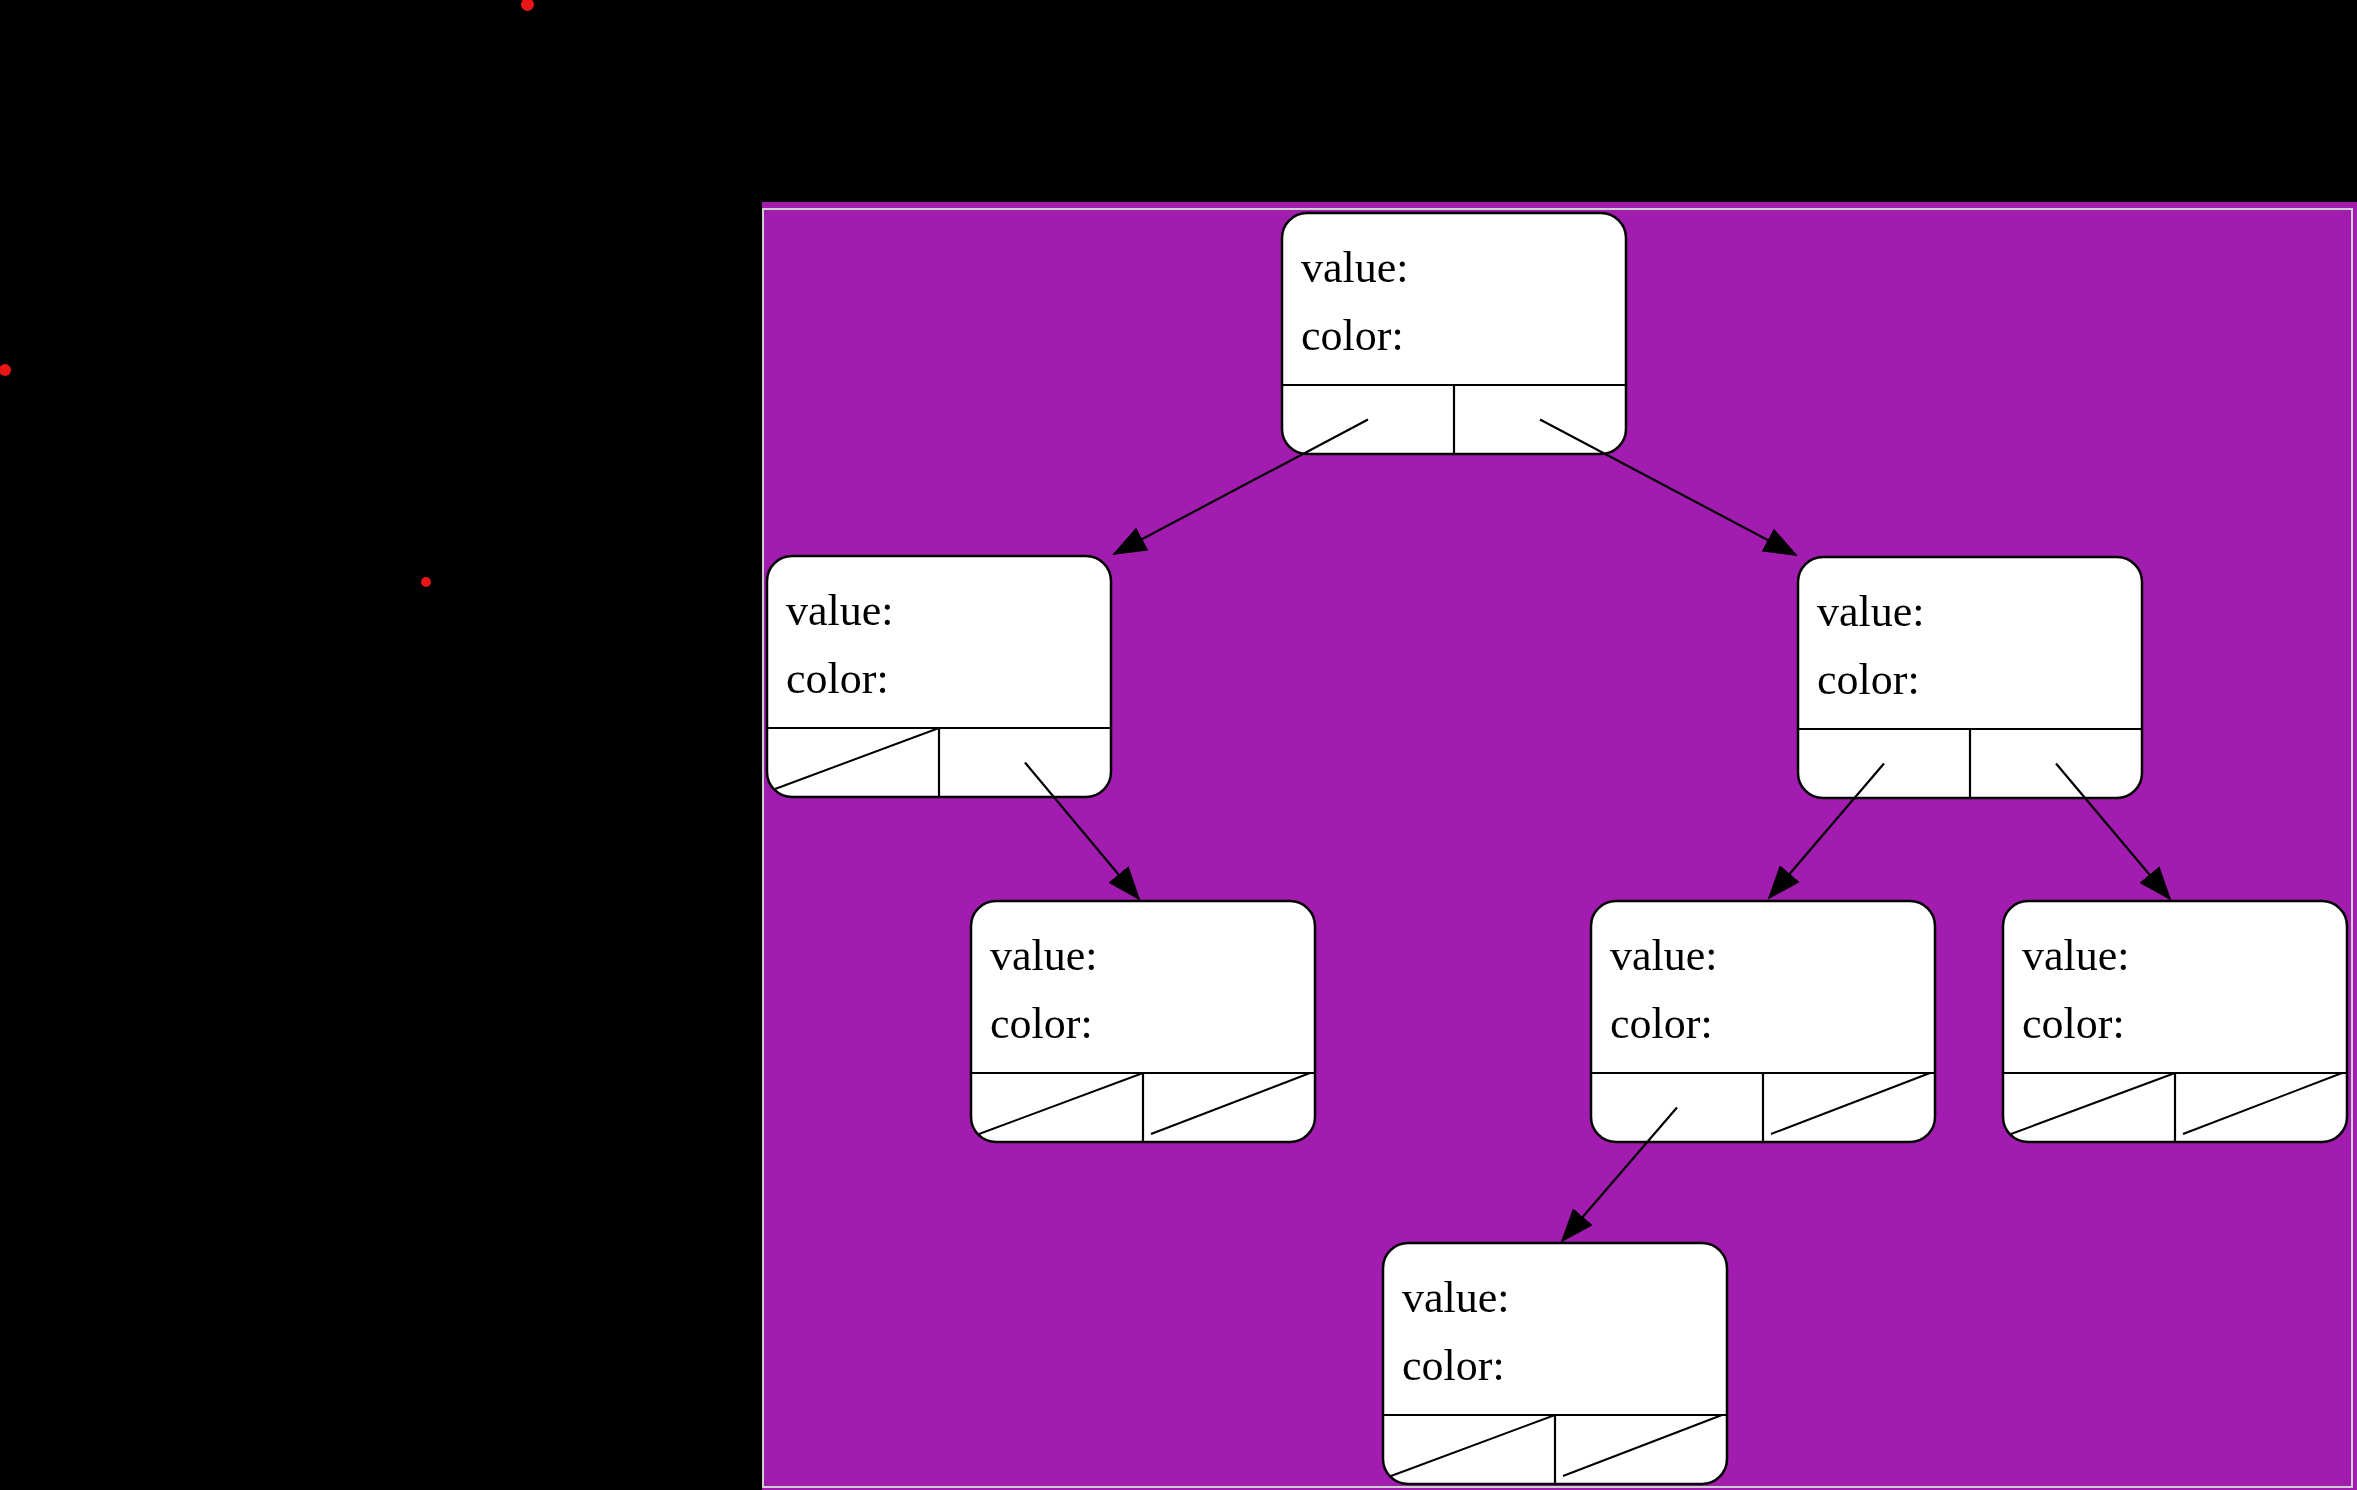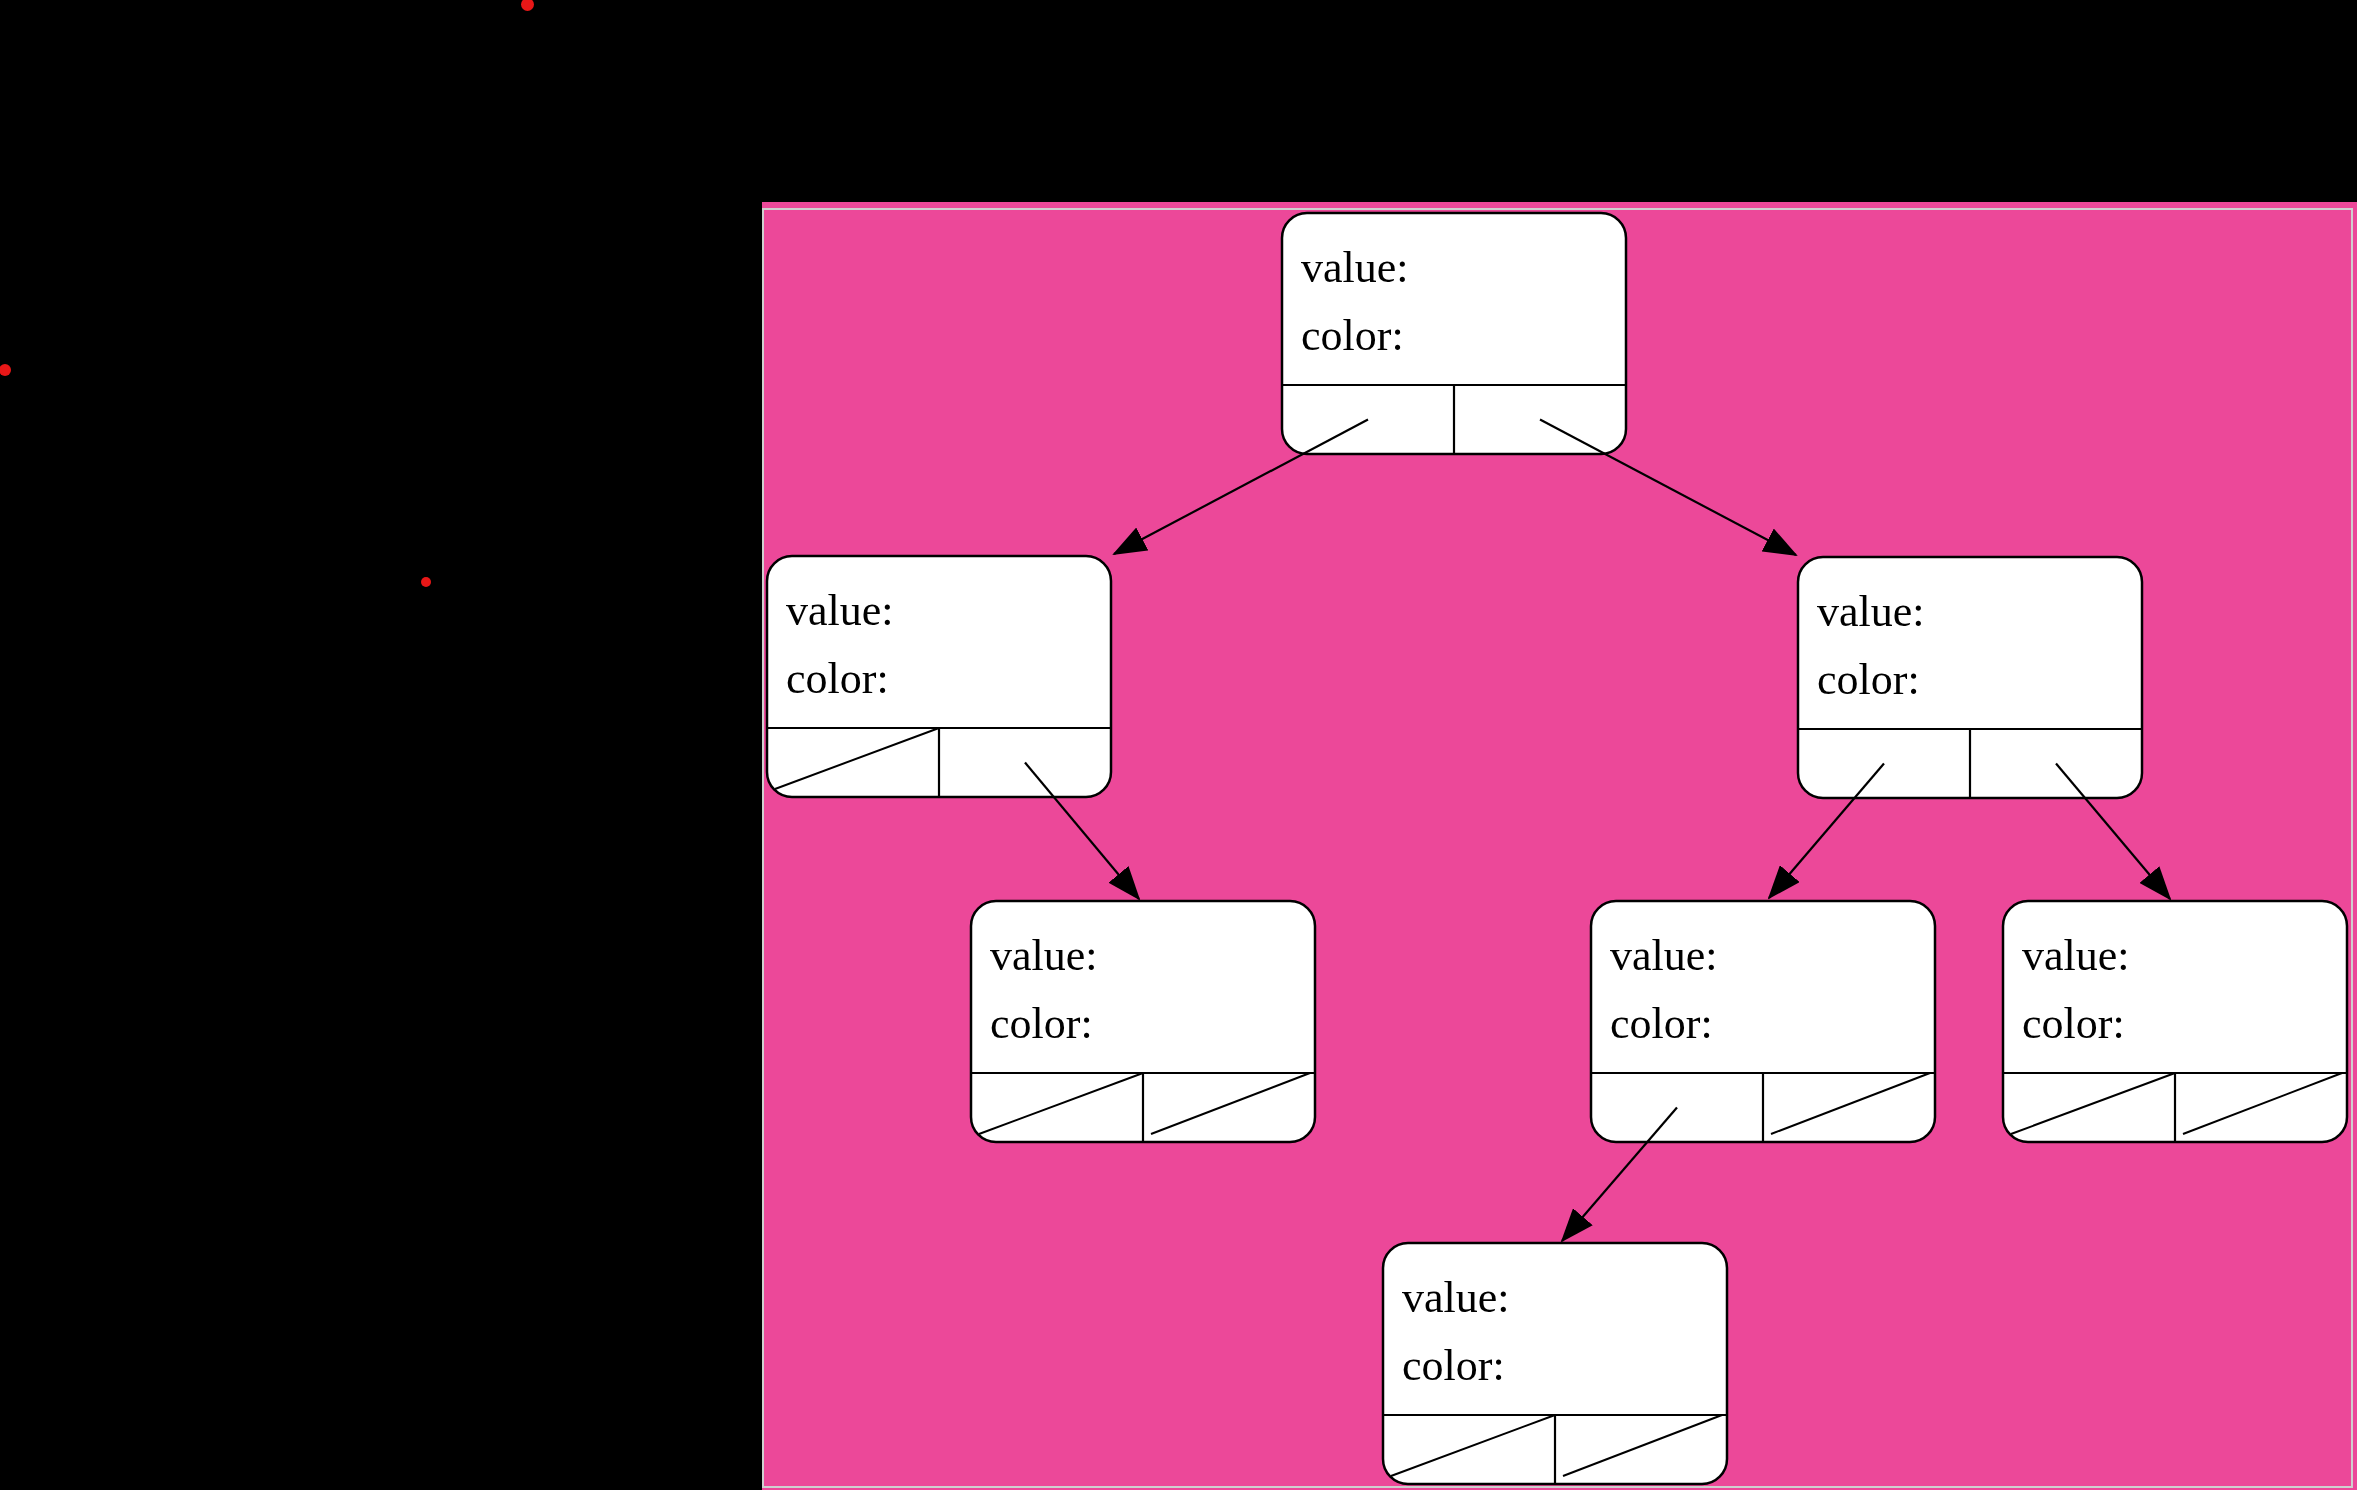--- a/index.html
+++ b/index.html
@@ -4,21 +4,21 @@
 <style>
   html, body { margin:0; padding:0; background:#000; }
   .stage {
     position:relative; width:2357px; height:1490px;
     background:#000; overflow:hidden;
     font-family:"Liberation Serif", serif;
   }
   .red-dot { position:absolute; border-radius:50%; background:#e81717; }
   .panel {
     position:absolute; left:762px; top:202px; width:1595px; height:1288px;
-    background:#ec4899;
+    background:#a21caf;
   }
   .panel-border {
     position:absolute; left:0; top:6px; right:4px; bottom:2px;
     border:2px solid #cfcfcf; pointer-events:none;
   }
   svg.diagram { position:absolute; left:0; top:0; }
   .node-box { fill:#ffffff; stroke:#000000; stroke-width:2.5; }
   .inner-line { stroke:#000000; stroke-width:2.2; }
   .diag-line { stroke:#000000; stroke-width:2; }
   .edge-line { stroke:#000000; stroke-width:2.2; fill:none; }

